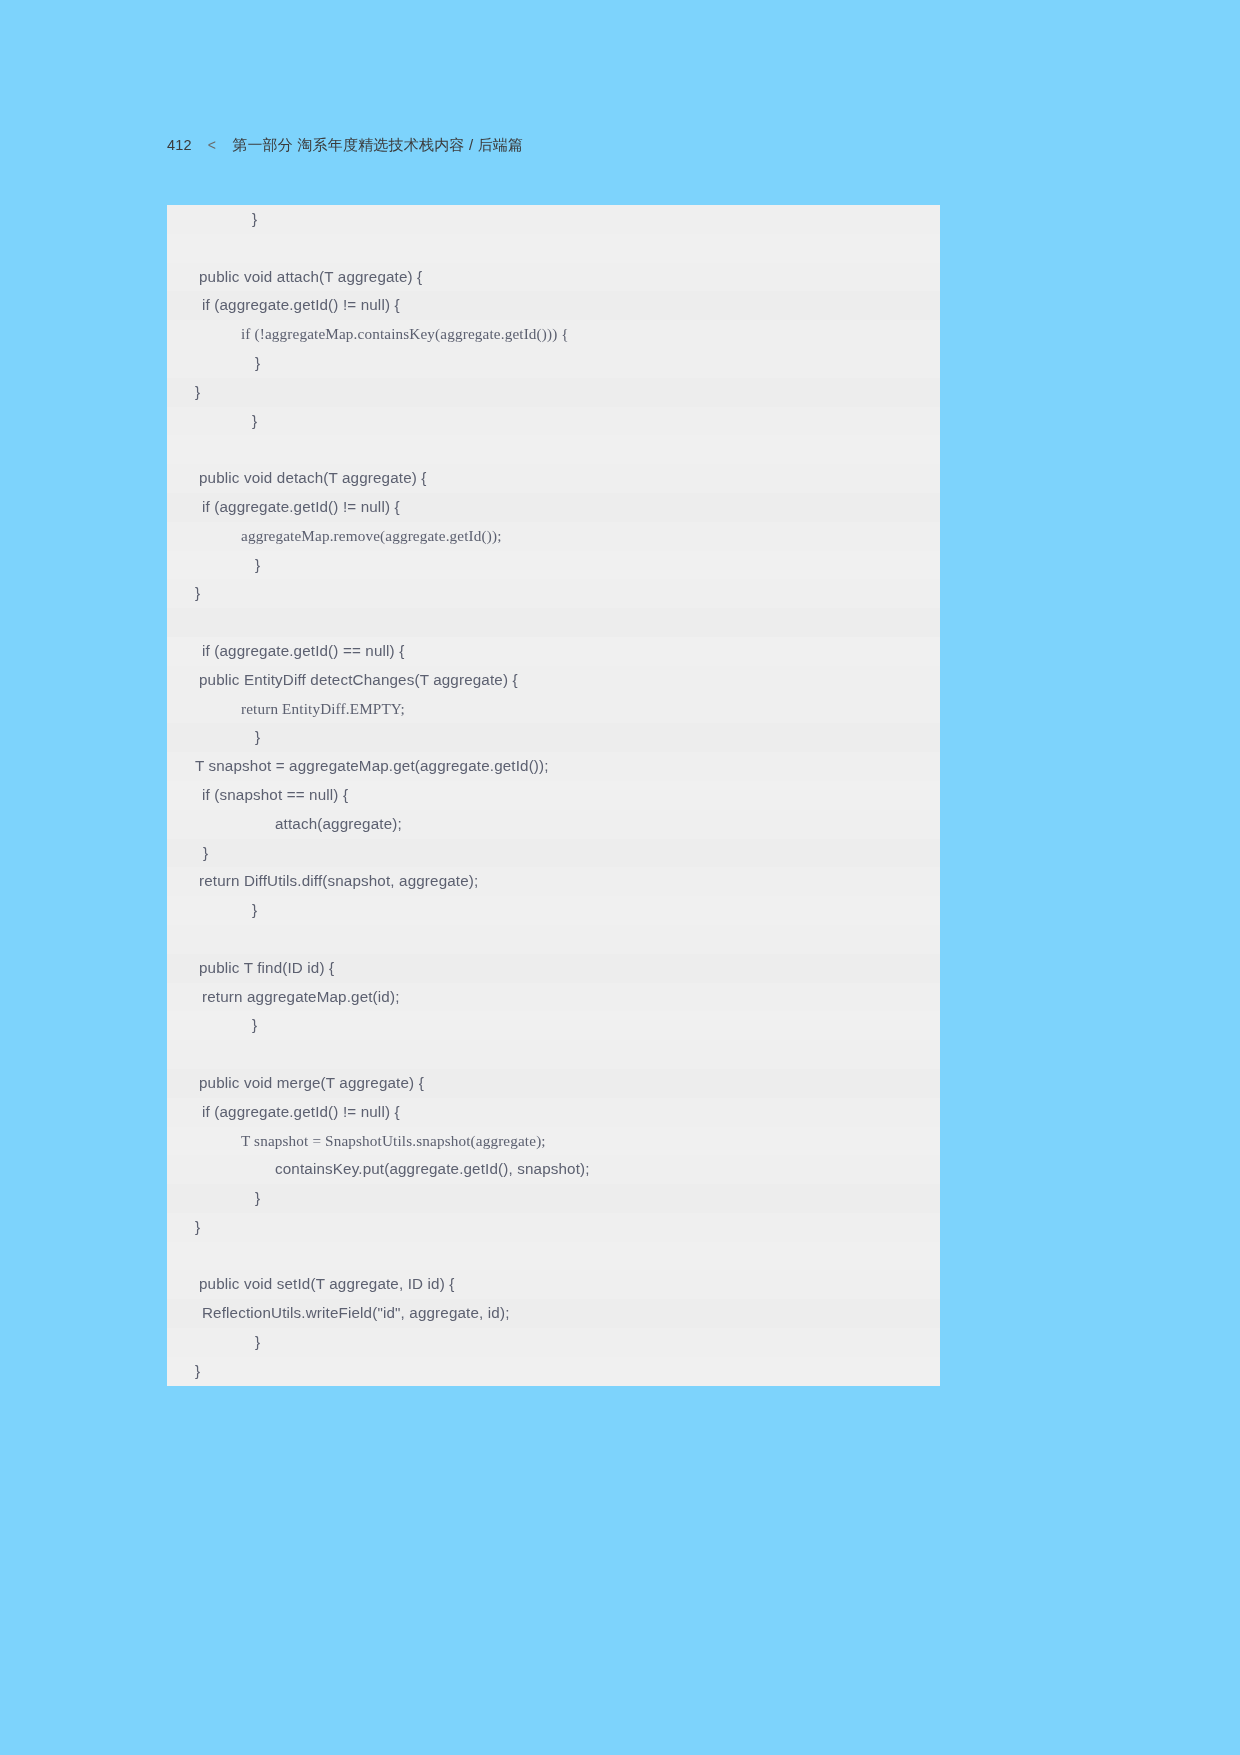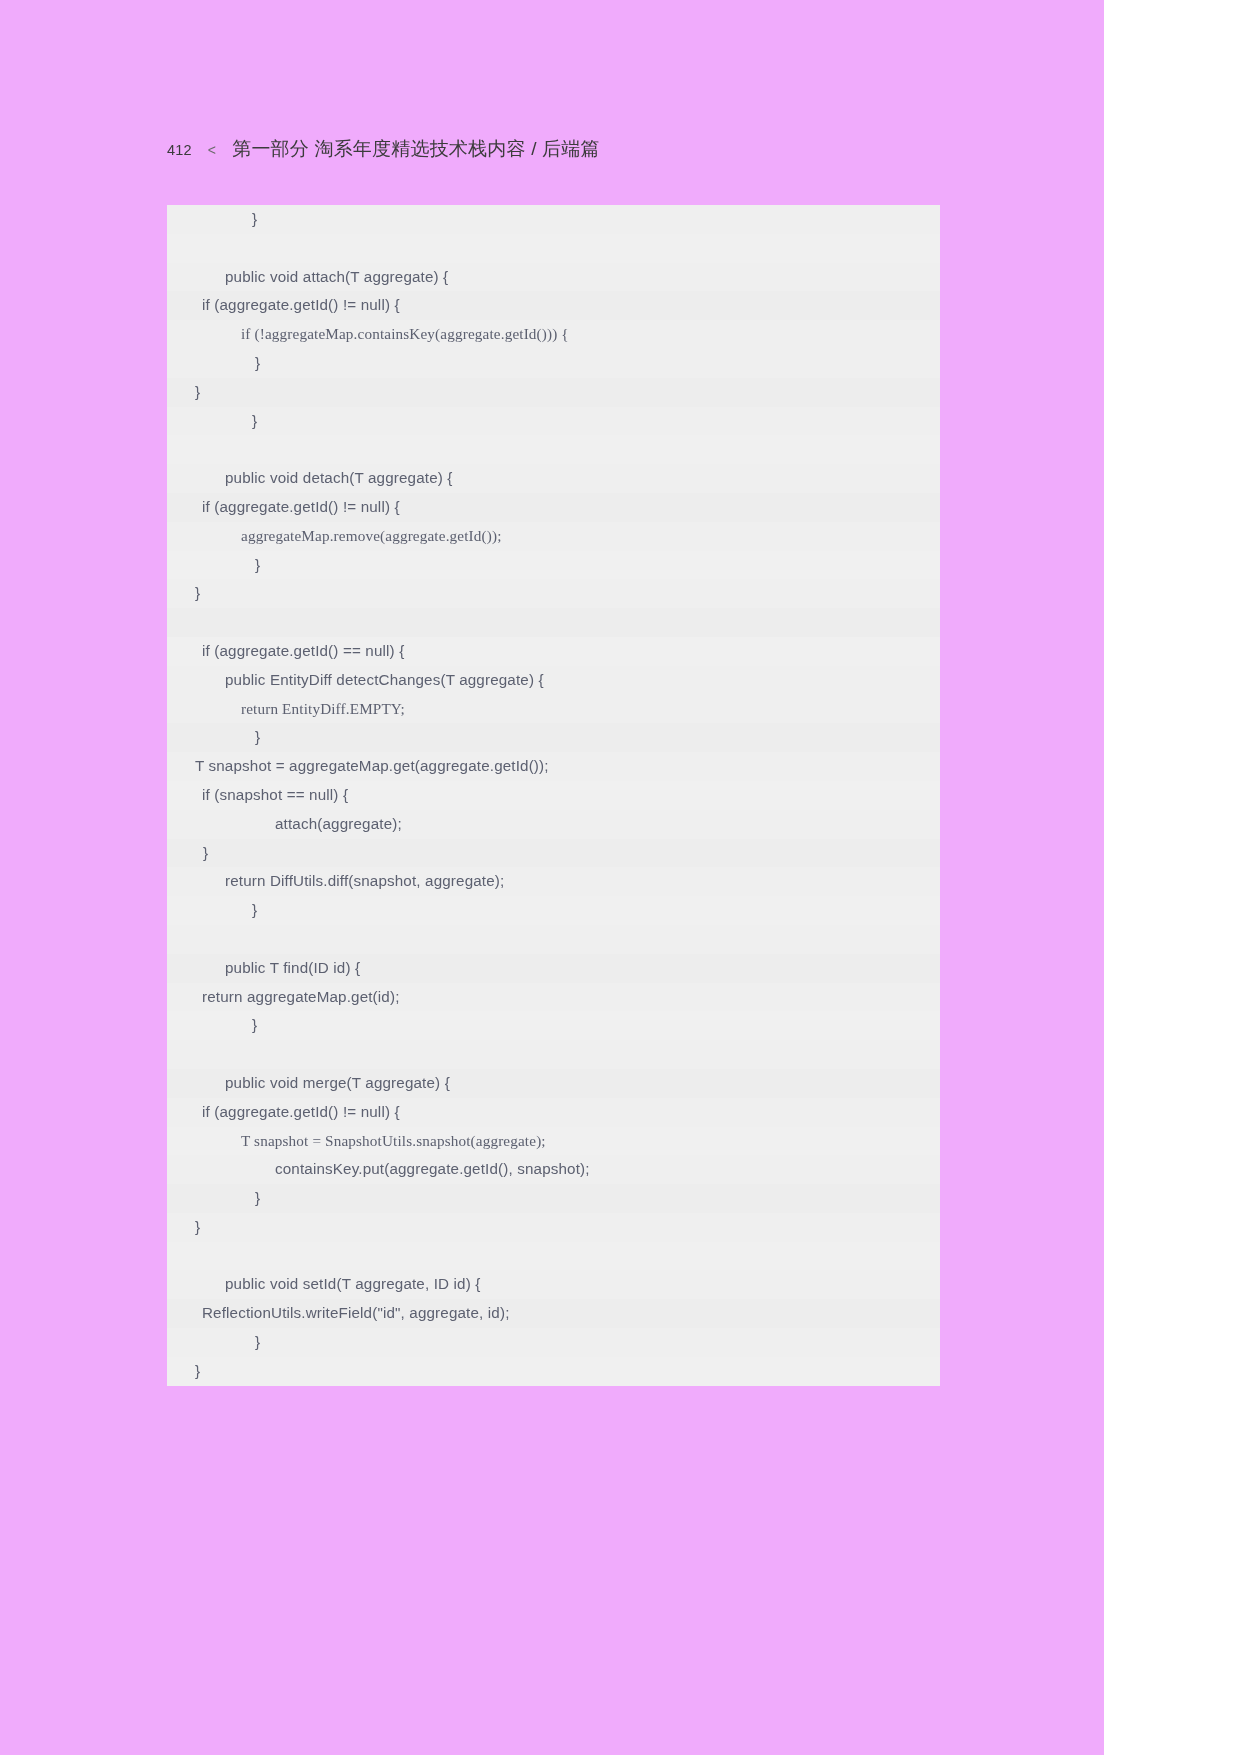--- a/index.html
+++ b/index.html
@@ -9,23 +9,23 @@
   body {
     width: 1240px;
     height: 1755px;
     background: #ffffff;
     font-family: "Liberation Sans", "DejaVu Sans", sans-serif;
     -webkit-font-smoothing: antialiased;
     overflow: hidden;
   }
   .page {
     position: relative;
-    width: 1104px;
+    width: 1240px;
     height: 1755px;
-    background: #f0abfc;
+    background: #7dd3fc;
   }
 
   
   .running-header {
     position: absolute;
     left: 167px;
     top: 136px;
     display: flex;
     align-items: baseline;
     white-space: nowrap;
@@ -37,21 +37,21 @@
     font-size: 14.5px;
     color: #3b3b3b;
   }
   .rh-sep {
     margin-left: 16px;
     margin-right: 16px;
     font-size: 14px;
     color: #6a6a6a;
   }
   .rh-title {
-    font-size: 19px;
+    font-size: 15px;
     color: #3b3b3b;
   }
 
   
   .code-block {
     position: absolute;
     left: 167px;
     top: 205px;
     width: 773px;
     background: #efefef;
@@ -70,21 +70,21 @@
   }
   
   .code-line.band-a { background: #efefef; }
   .code-line.band-b { background: #f0f0f0; }
   .code-line.band-c { background: #ededed; }
   .code-line .txt {
     display: inline-block;
   }
 
   
-  .i0  { padding-left: 58px; }
+  .i0  { padding-left: 32px; }
   .i1  { padding-left: 35px; }
   .i2  { padding-left: 74px; font-family: Liberation Serif, serif; }
   .i3  { padding-left: 85px; }
   .i4  { padding-left: 88px; }
   .i6  { padding-left: 108px; }
   .i7  { padding-left: 28px; }
 </style>
 </head>
 <body>
 

